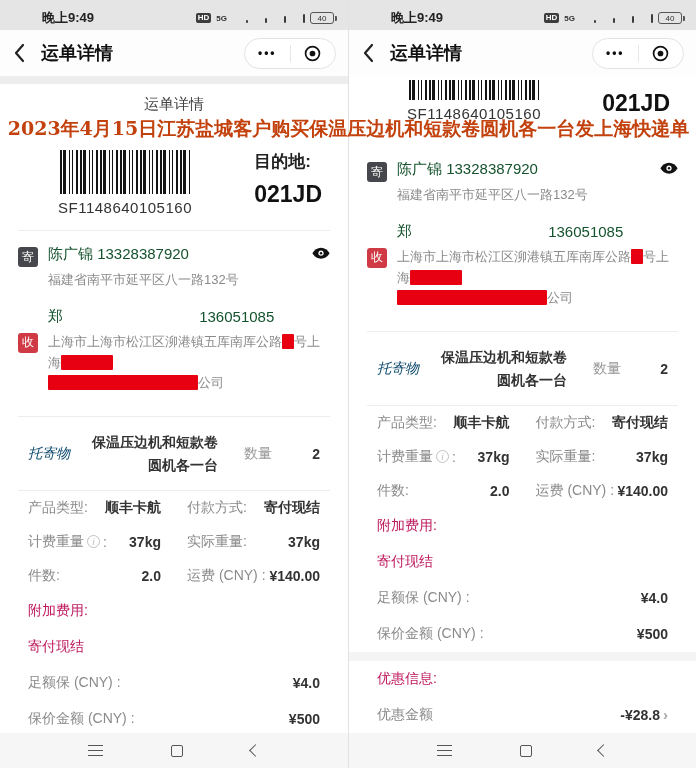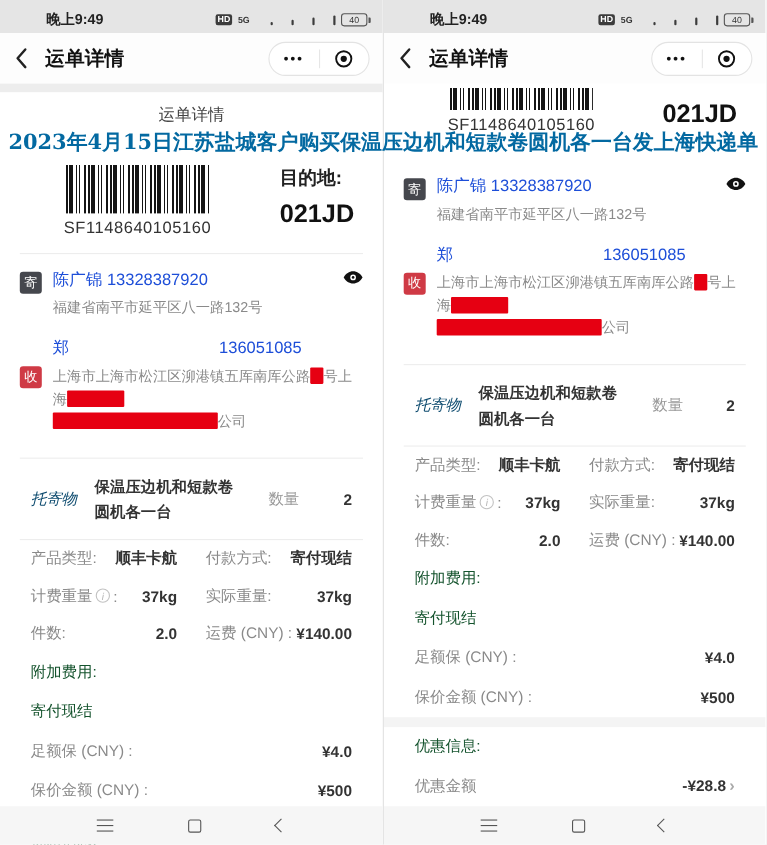--- a/index.html
+++ b/index.html
@@ -29,21 +29,21 @@
   .dots { font-size:12px; color:#111; letter-spacing:2px; font-weight:bold; line-height:1; }
 
   
   .gapband { height:8px; background:#ededed; }
   .tabs { height:40px; display:flex; background:#fff; }
   .tab { flex:1; display:flex; align-items:center; justify-content:center; font-size:15px; color:#444; position:relative; cursor:pointer; }
   .tab.active { color:#c0161d; font-weight:bold; }
   .tab.active::after { content:""; position:absolute; bottom:2px; left:50%; transform:translateX(-50%); width:84px; height:3px; background:#c0161d; border-radius:2px; }
 
   
-  .overlay-note { position:absolute; top:116px; left:0; width:697px; z-index:60; text-align:center; font-family:"DejaVu Serif","Liberation Serif",serif; font-weight:bold; font-size:19px; color:#0369a1; white-space:nowrap; letter-spacing:0px; pointer-events:none; }
+  .overlay-note { position:absolute; top:116px; left:0; width:697px; z-index:60; text-align:center; font-family:"DejaVu Serif","Liberation Serif",serif; font-weight:bold; font-size:19px; color:#c2410c; white-space:nowrap; letter-spacing:0px; pointer-events:none; }
 
   
   .bc-section { display:flex; padding:26px 18px 14px 18px; }
   .bc-section.compact { padding:4px 18px 8px 18px; }
   .bc-wrap { width:170px; margin-left:22px; text-align:center; }
   .barcode { width:130px; height:44px; margin:0 auto;
     background:repeating-linear-gradient(90deg,#141414 0 2px,#fff 2px 3px,#141414 3px 6px,#fff 6px 9px,#141414 9px 10px,#fff 10px 12px,#141414 12px 13px,#fff 13px 16px,#141414 16px 18px,#fff 18px 20px); }
   .barcode.cut { height:20px; }
   .bc-num { font-size:15px; color:#333; margin-top:5px; letter-spacing:.5px; }
   .bc-right { margin-left:auto; padding-right:8px; }
@@ -53,41 +53,41 @@
 
   .div-line { height:1px; background:#ededed; margin:0 18px; }
   .div-thick { height:9px; background:#f4f4f4; }
 
   
   .party-section { padding:14px 18px 6px 18px; }
   .party { position:relative; padding-left:30px; margin-bottom:16px; }
   .badge { position:absolute; left:0; width:20px; height:20px; border-radius:3px; color:#fff; font-size:12px; display:flex; align-items:center; justify-content:center; }
   .badge.send { background:#45474d; top:2px; }
   .badge.recv { background:#cf3a45; top:26px; }
-  .party-name { display:flex; align-items:center; font-size:15px; color:#1d4ed8;gap:44px; }
+  .party-name { display:flex; align-items:center; font-size:15px; color:#14532d;gap:44px; }
   .party-addr { font-size:13px; color:#8a8a8a; margin-top:6px; line-height:1.6; padding-right:4px; }
   .eye { margin-left:auto; cursor:pointer; flex:none; }
   .redact { display:inline-block; background:#e60012; height:15px; vertical-align:text-bottom; border-radius:1px; }
   .rw44{width:44px}.rw36{width:36px}.rw12{width:12px}.rw52{width:52px}.rw150{width:150px}
 
   
   .goods { display:flex; align-items:center; padding:14px 28px; }
   .goods-label { font-size:14px; color:#0c4a6e; width:58px; flex:none;font-style:italic; }
-  .goods-value { width:132px; text-align:left; font-size:14px; font-weight:bold; color:#333; line-height:1.6; }
+  .goods-value { width:132px; text-align:right; font-size:14px; font-weight:bold; color:#333; line-height:1.6; }
   .goods-qty-label { font-size:14px; color:#999; margin-left:26px; }
   .goods-qty { margin-left:auto; font-size:14px; font-weight:bold; color:#333; }
 
   
   .kv4 { display:flex; padding:8px 28px; font-size:14px; }
   .half { flex:1; display:flex; justify-content:space-between; align-items:center; }
   .half + .half { margin-left:26px; }
   .k { color:#8a8a8a; display:flex; align-items:center; gap:3px; }
   .v { color:#333; font-weight:bold; }
   .kv2 { display:flex; justify-content:space-between; align-items:center; padding:9px 28px; font-size:14px; }
-  .sec-label { padding:9px 28px; font-size:14px; color:#14532d; }
+  .sec-label { padding:9px 28px; font-size:14px; color:#be185d; }
   .info-i { width:13px; height:13px; border:1px solid #c2c2c2; border-radius:50%; color:#b5b5b5; font-size:9px; display:inline-flex; align-items:center; justify-content:center; font-style:italic; }
   .chev { color:#a9a9a9; font-size:15px; margin-left:3px; }
 
   
   .bottombar { position:absolute; left:0; right:0; bottom:0; height:35px; background:#f6f6f6; display:flex; align-items:center; justify-content:space-between; padding:0 88px; z-index:40; }
   .ic-menu { width:15px; height:11px; border-top:1.6px solid #555; border-bottom:1.6px solid #555; position:relative; cursor:pointer; }
   .ic-menu::after { content:""; position:absolute; left:0; right:0; top:3.6px; height:1.6px; background:#555; }
   .ic-square { width:12px; height:12px; border:1.7px solid #555; border-radius:2px; cursor:pointer; }
   .ic-back { width:9px; height:9px; border-left:1.7px solid #555; border-bottom:1.7px solid #555; transform:rotate(45deg); cursor:pointer; }
 </style>

